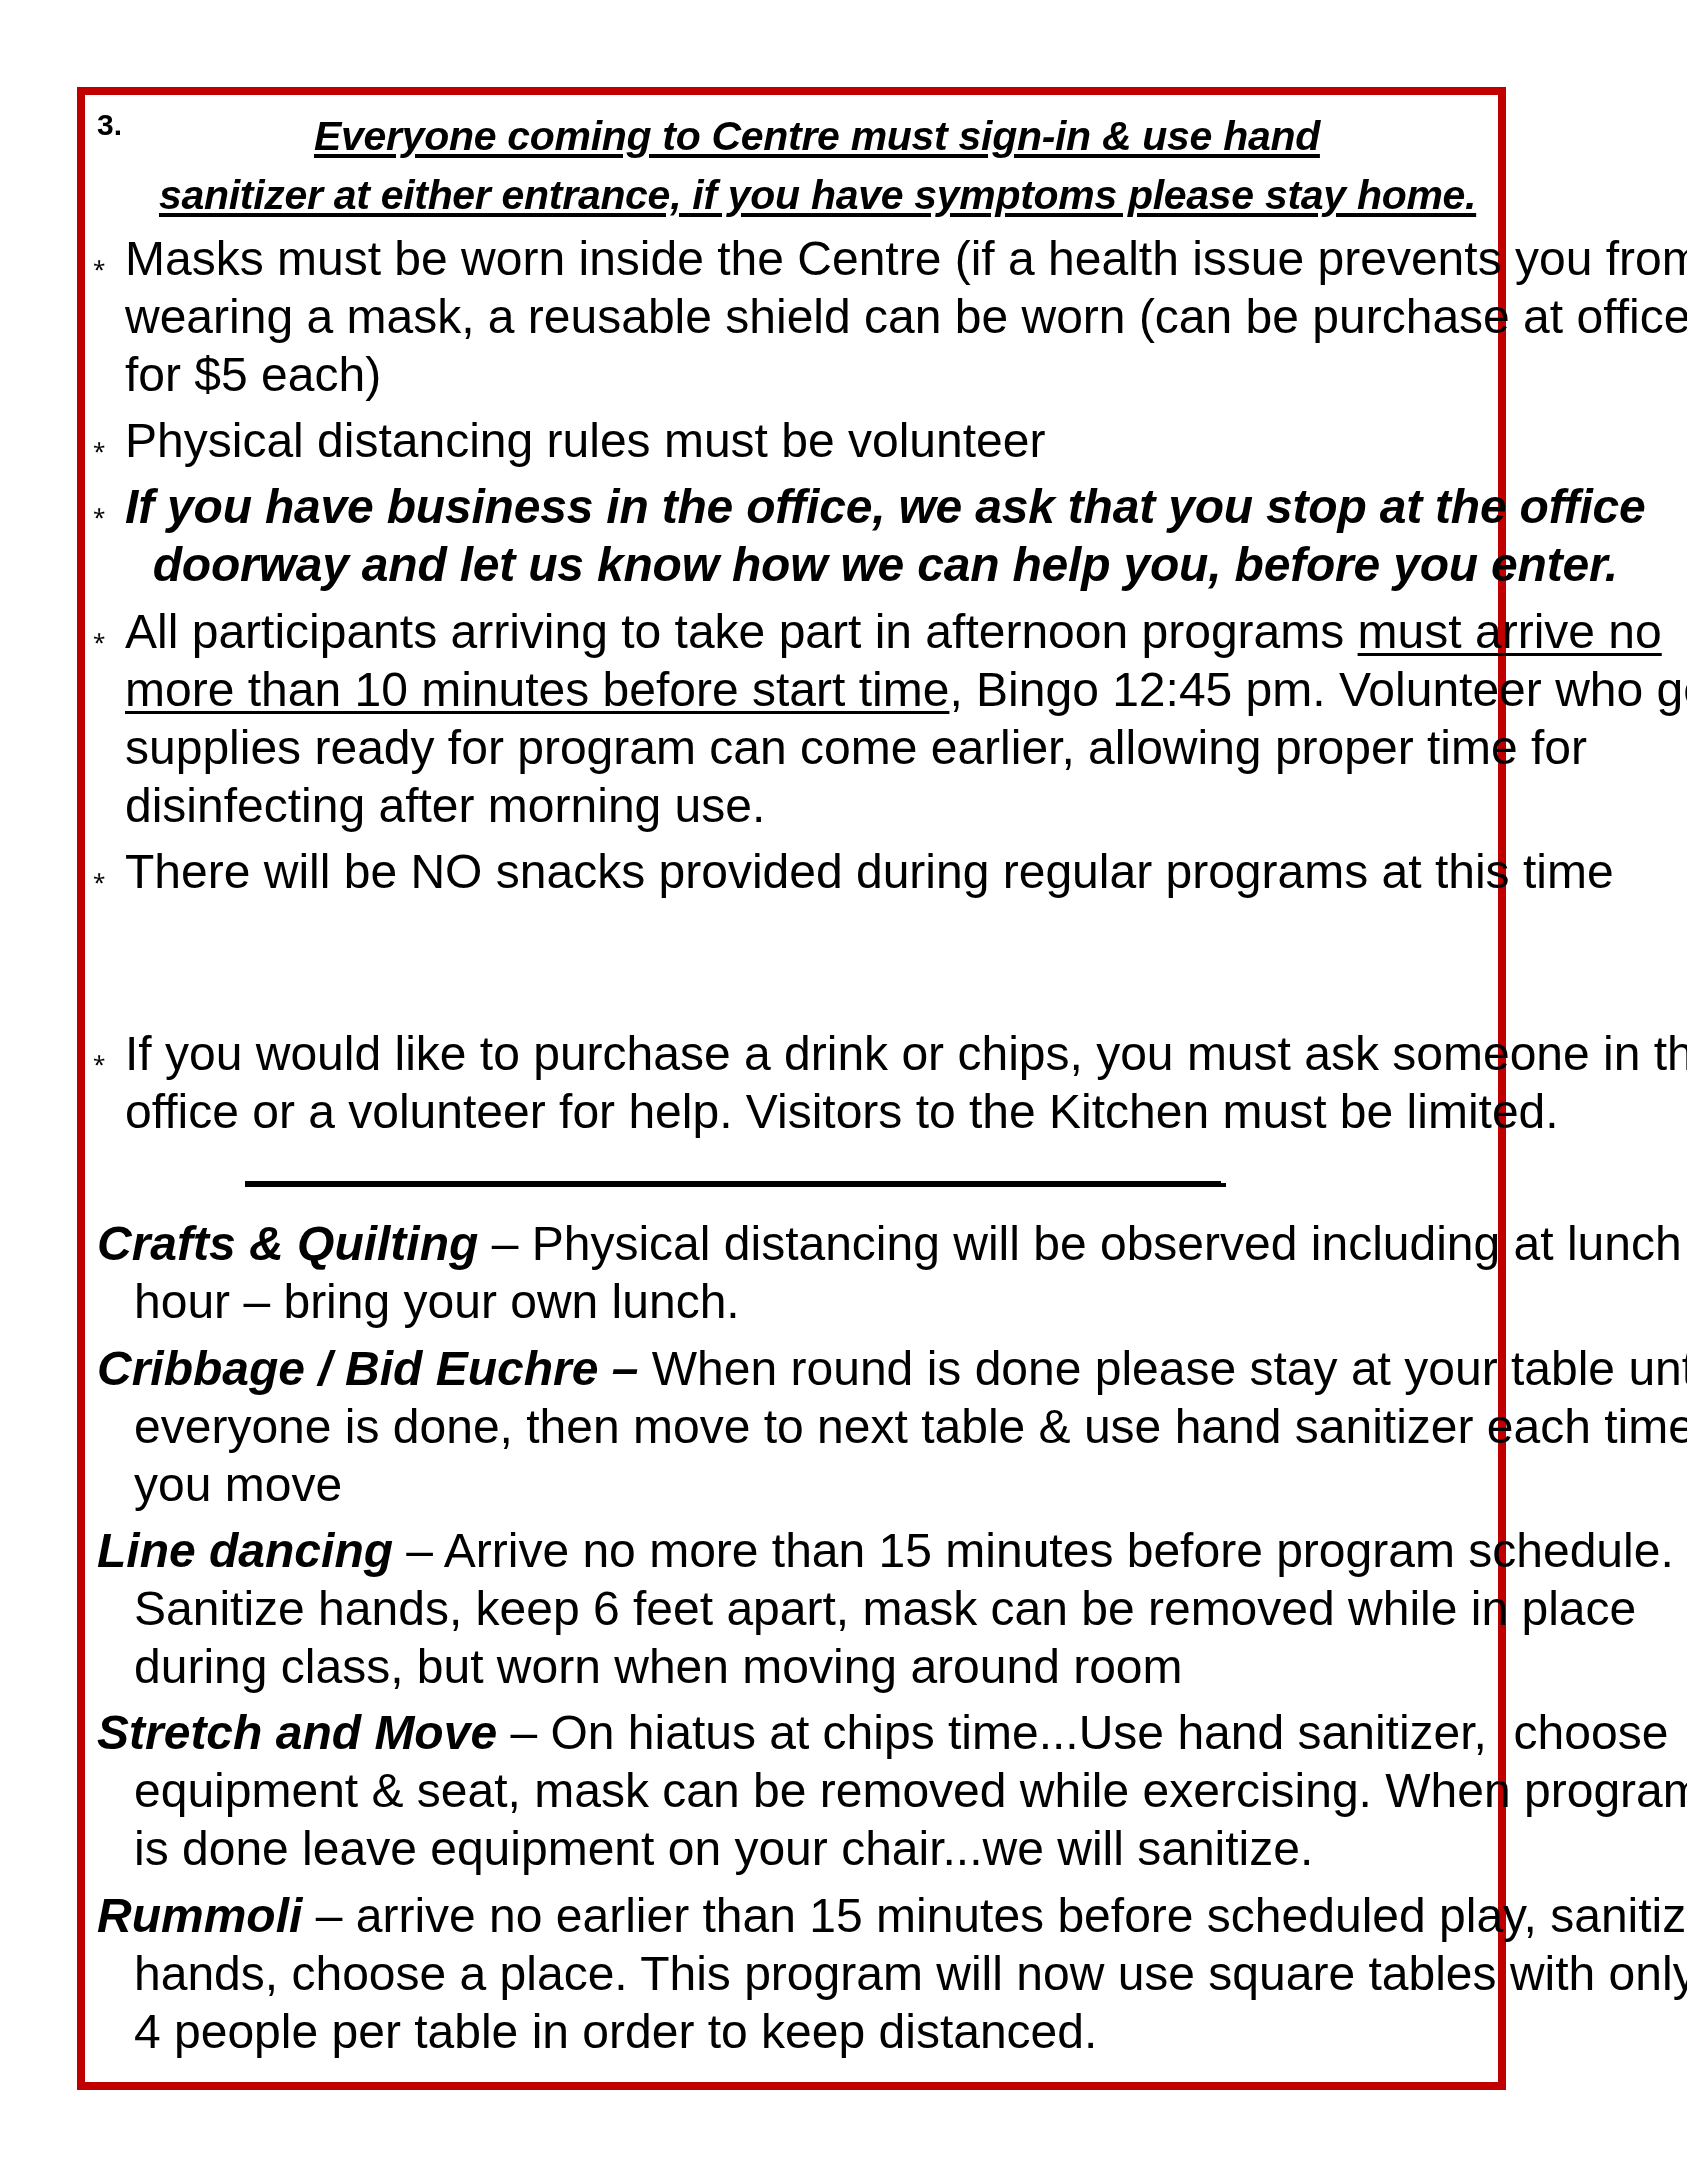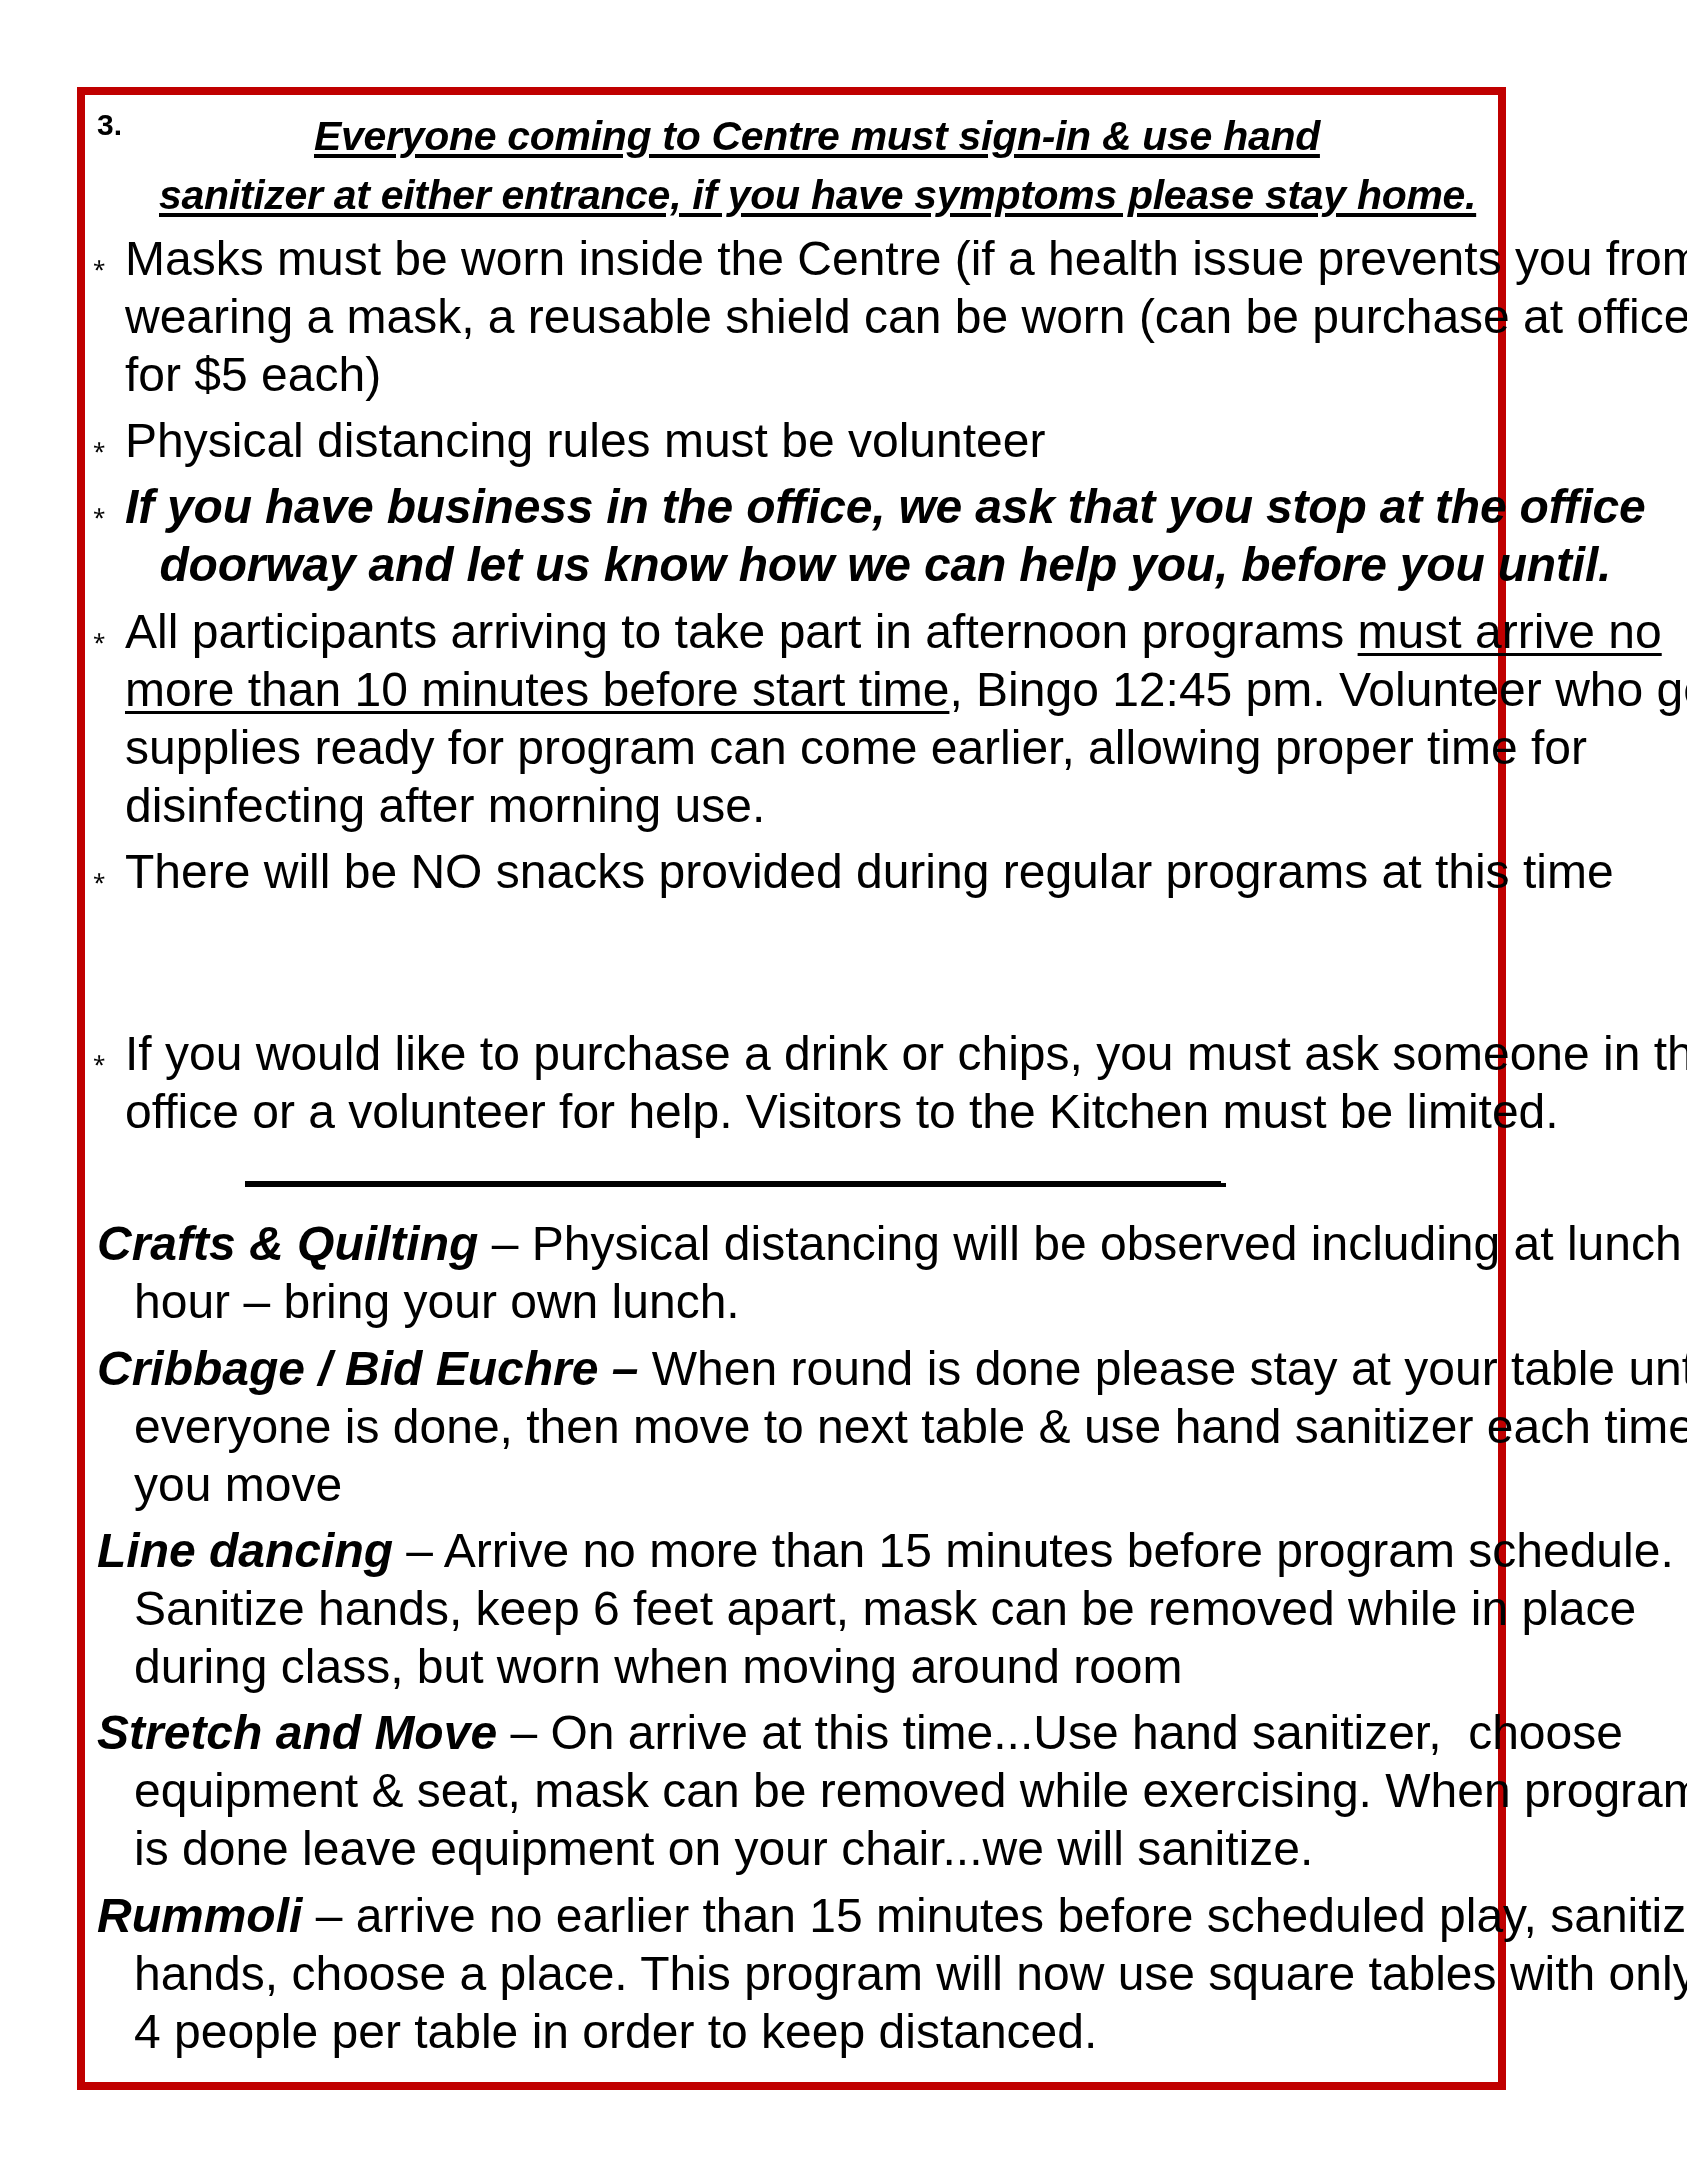--- a/index.html
+++ b/index.html
@@ -43,21 +43,21 @@
 </div>
 
 <span class="bullet" style="top:412px">⁎</span>
 <div class="block btext" style="top:412px">
   <span class="ln">Physical distancing rules must be volunteer</span>
 </div>
 
 <span class="bullet" style="top:478px">⁎</span>
 <div class="block btext bi" style="top:478px">
   <span class="ln">If you have business in the office, we ask that you stop at the office</span>
-  <span class="ln">doorway and let us know how we can help you, before you until.</span>
+  <span class="ln">doorway and let us know how we can help you, before you enter.</span>
 </div>
 
 <span class="bullet" style="top:603px">⁎</span>
 <div class="block btext" style="top:603px">
   <span class="ln"><span>All participants arriving to take part in afternoon programs </span><span class="u">must arrive no</span></span>
   <span class="ln"><span class="u">more than 10 minutes before start time</span><span>, Bingo 12:45 pm. Volunteer who get</span></span>
   <span class="ln">supplies ready for program can come earlier, allowing proper time for</span>
   <span class="ln">disinfecting after morning use.</span>
 </div>
 
@@ -86,21 +86,21 @@
   <span class="ln cont">you move</span>
 </div>
 
 <div class="block prog" style="top:1522px">
   <span class="ln"><b>Line dancing</b><span> – </span><span>Arrive no more than 15 minutes before program schedule.</span></span>
   <span class="ln cont">Sanitize hands, keep 6 feet apart, mask can be removed while in place</span>
   <span class="ln cont">during class, but worn when moving around room</span>
 </div>
 
 <div class="block prog" style="top:1704px">
-  <span class="ln"><b>Stretch and Move</b><span> – </span><span style="white-space:pre">On arrive at this time...Use hand sanitizer,  choose</span></span>
+  <span class="ln"><b>Stretch and Move</b><span> – </span><span style="white-space:pre">On hiatus at chips time...Use hand sanitizer,  choose</span></span>
   <span class="ln cont">equipment &amp; seat, mask can be removed while exercising. When program</span>
   <span class="ln cont">is done leave equipment on your chair...we will sanitize.</span>
 </div>
 
 <div class="block prog" style="top:1887px">
   <span class="ln"><b>Rummoli</b><span> – </span><span>arrive no earlier than 15 minutes before scheduled play, sanitize</span></span>
   <span class="ln cont">hands, choose a place. This program will now use square tables with only</span>
   <span class="ln cont">4 people per table in order to keep distanced.</span>
 </div>
 

